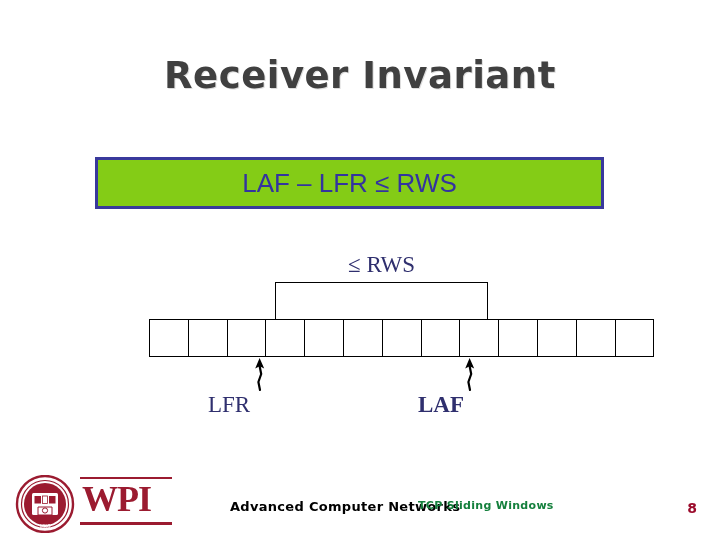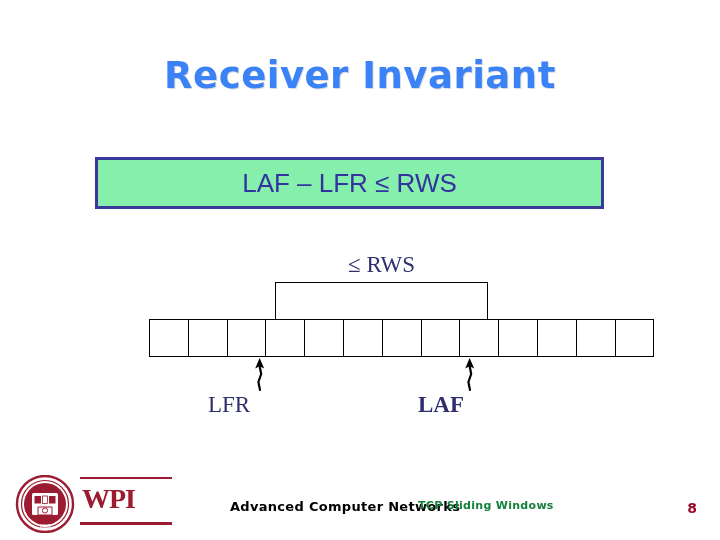--- a/index.html
+++ b/index.html
@@ -23,35 +23,35 @@
   #slide-title {
     position: absolute;
     left: 0;
     top: 54px;
     width: 720px;
     text-align: center;
     font-family: "DejaVu Sans", sans-serif;
     font-size: 37px;
     font-weight: bold;
     letter-spacing: 0.5px;
-    color: #3b82f6;
+    color: #404040;
     text-shadow: 1px 1px 0 rgba(180,180,180,0.45);
     white-space: nowrap;
   }
 
   
   #invariant-box {
     position: absolute;
     left: 95px;
     top: 157px;
     width: 509px;
     height: 52px;
     border: 3px solid #39399C;
     box-sizing: border-box;
-    background: #86efac;
+    background: #84cc16;
   }
   #invariant-text {
     position: absolute;
     left: 0;
     top: 0;
     width: 100%;
     height: 100%;
     display: flex;
     align-items: center;
     justify-content: center;
@@ -165,21 +165,21 @@
     left: 14px;
     top: 474px;
     width: 160px;
     height: 60px;
   }
   #wpi-wordmark {
     position: absolute;
     left: 68px;
     top: 2px;
     font-family: "Liberation Serif", serif;
-    font-size: 28px;
+    font-size: 36px;
     font-weight: bold;
     color: #9B1B30;
     letter-spacing: -1px;
     line-height: 46px;
   }
   #wpi-underline {
     position: absolute;
     left: 66px;
     top: 48px;
     width: 92px;

